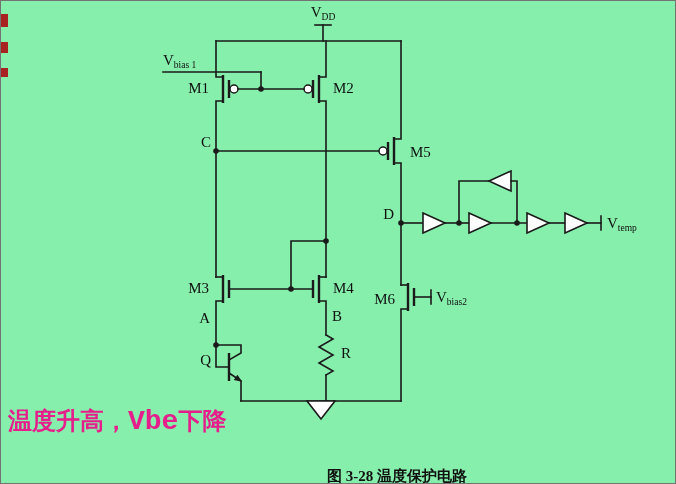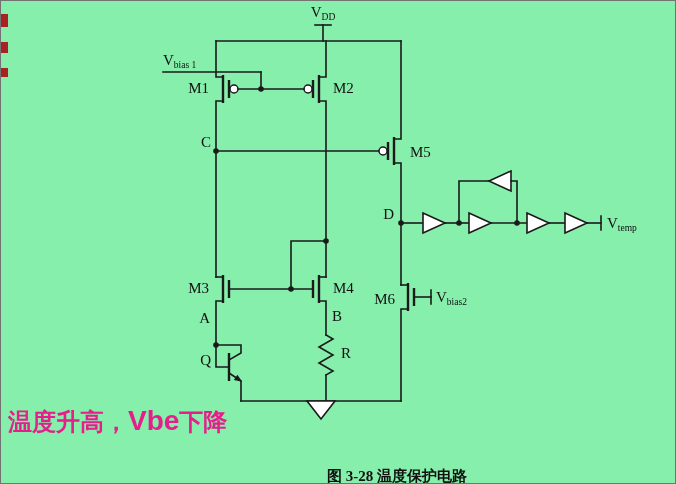--- a/index.html
+++ b/index.html
@@ -17,21 +17,21 @@
   .arrow{fill:var(--line,#1a1a1a);stroke:none;}
   .gnd{fill:#ffffff;stroke:var(--line,#1a1a1a);stroke-width:1.6;stroke-linejoin:miter;}
   .lbl{font-family:"Liberation Serif",serif;font-size:15px;fill:#101010;}
   .sub{font-size:9.5px;}
   .edge-mark{fill:var(--edge_mark,#a82222);stroke:none;}
   .annotation{
     position:absolute;left:7px;top:403px;color:var(--annotation,#e61e8c);
     font-weight:bold;white-space:nowrap;line-height:34px;
   }
   .annotation .cjk{font-size:24px;font-family:"Liberation Serif",serif;text-align:right;}
-  .annotation .vbe{font-size:28px;font-family:Liberation Sans, sans-serif;font-weight:bold;}
+  .annotation .vbe{font-size:28px;font-family:Liberation Mono, monospace;font-weight:bold;}
   .caption{
     position:absolute;left:326px;top:466px;font-size:15px;font-weight:bold;
     color:#101010;font-family:"Liberation Serif",serif;white-space:nowrap;
   }
 </style>
 </head>
 <body>
 
 <div class="page">
 

